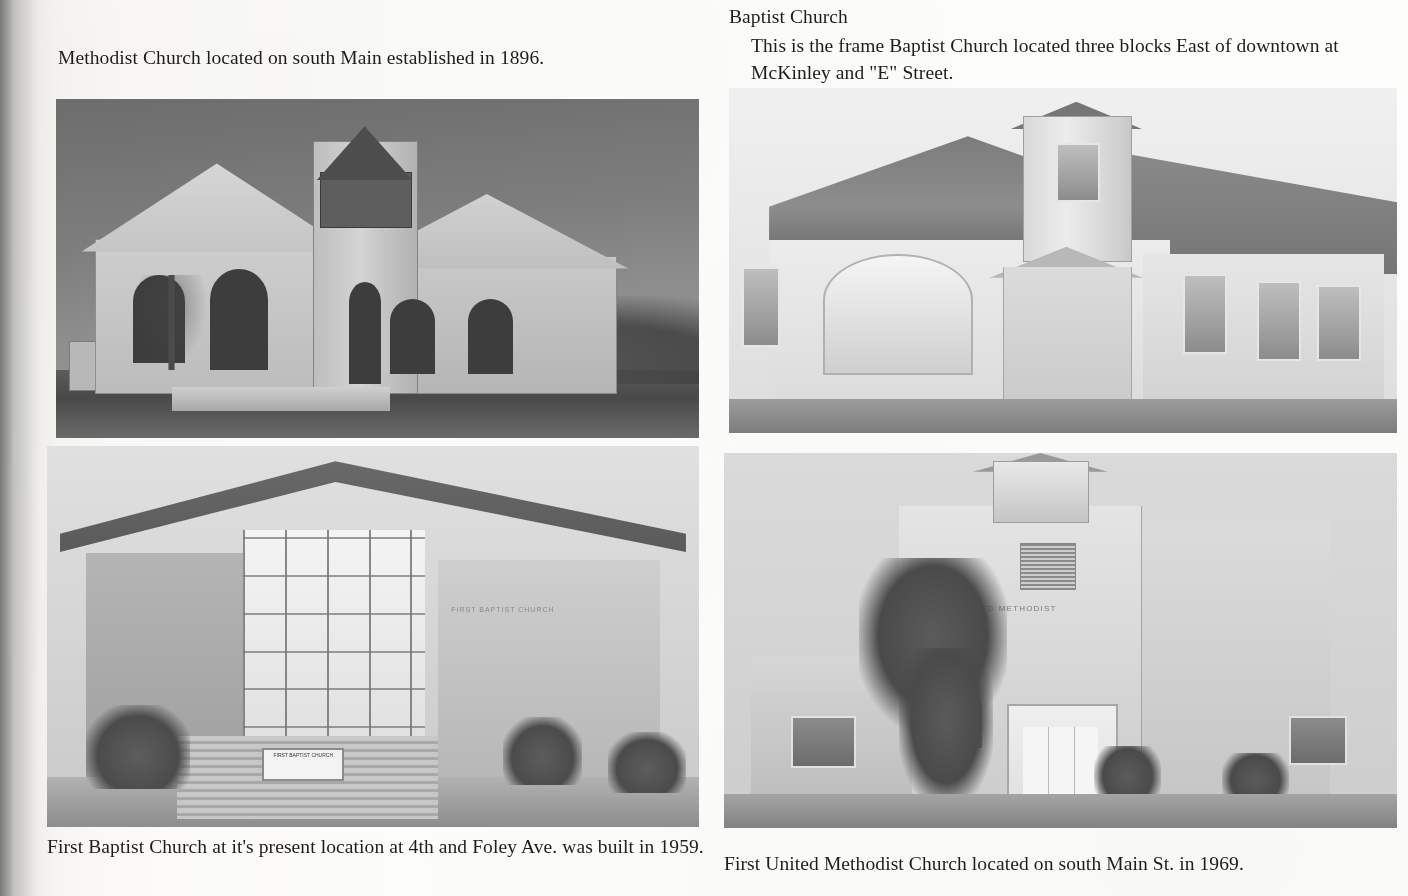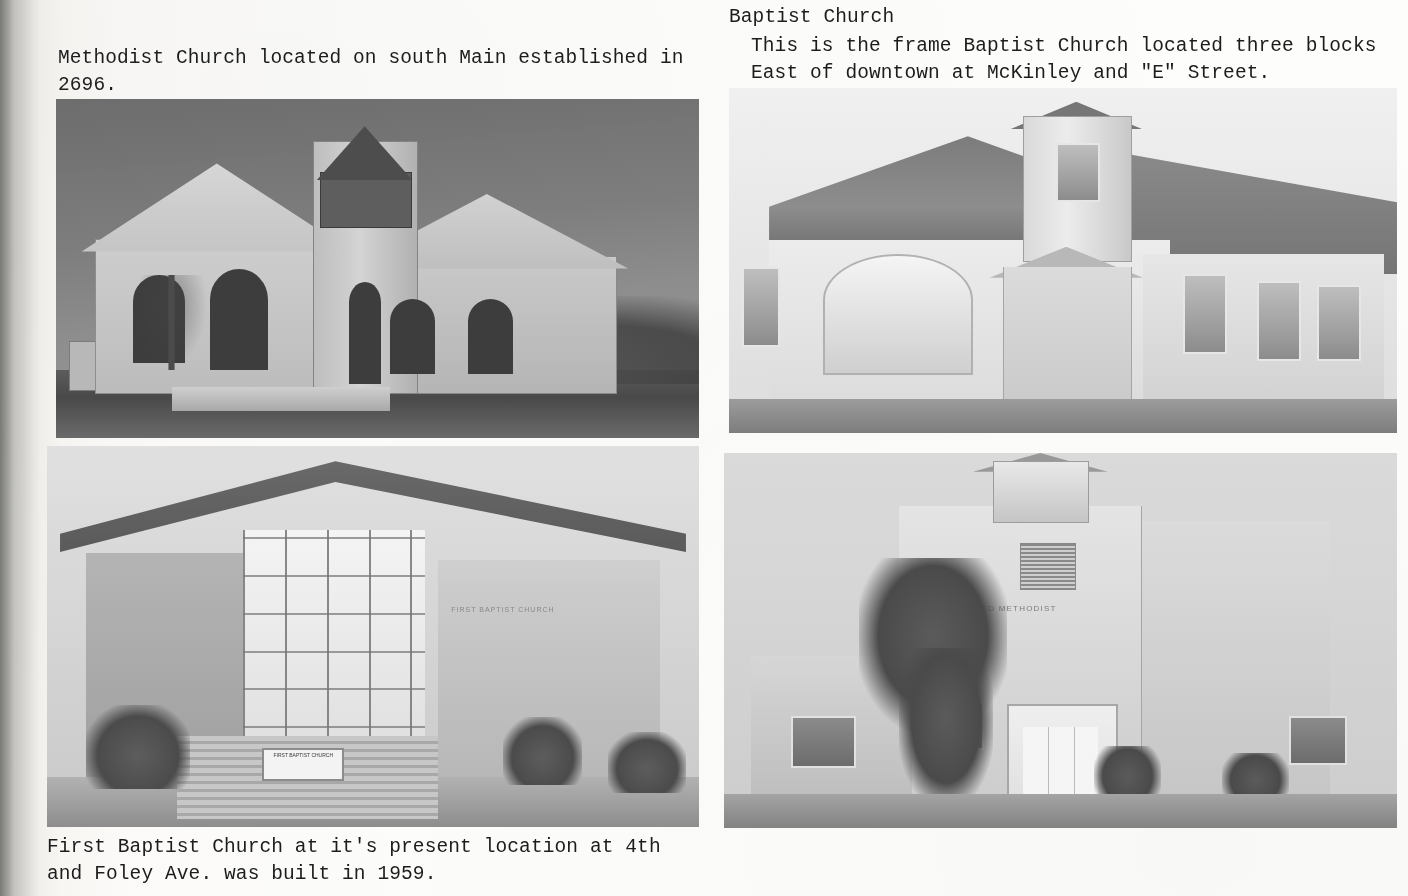--- a/index.html
+++ b/index.html
@@ -34,21 +34,21 @@
   .spine-shadow {
     position: absolute;
     left: 0; top: 0; bottom: 0;
     width: 40px;
     background: linear-gradient(90deg, rgba(70,70,68,0.55) 0%, rgba(140,140,136,0.28) 35%, rgba(255,255,255,0) 100%);
     pointer-events: none;
   }
 
   .caption {
     position: absolute;
-    font-family: Liberation Mono, monospace;
+    font-family: Liberation Serif, serif;
     font-size: 19.5px;
     line-height: 1.38;
     color: #1d1d1d;
     letter-spacing: 0.1px;
   }
 
   .photo {
     position: absolute;
     overflow: hidden;
     background: #9a9a96;
@@ -269,28 +269,29 @@
     font-family: "Liberation Sans", sans-serif;
   }
 </style>
 </head>
 <body>
 
 <div class="page">
   <div class="page-grain"></div>
   <div class="spine-shadow"></div>
 
-  <div class="caption" style="left:58px; top:45px; width:650px;">Methodist Church located on south Main established in 2696.</div>
+  <div class="caption" style="left:58px; top:45px; width:650px;">Methodist Church located on south Main established in 1896.</div>
 
   <div class="caption" style="left:729px; top:4px; width:670px;">Baptist Church</div>
 
   <div class="caption" style="left:751px; top:33px; width:668px;">This is the frame Baptist Church located three blocks East of downtown at McKinley and "E" Street.</div>
 
   <div class="caption" style="left:47px; top:834px; width:660px;">First Baptist Church at it's present location at 4th and Foley Ave. was built in 1959.</div>
 
+  <div class="caption" style="left:724px; top:851px; width:670px;">First United Methodist Church located on south Main St. in 1969.</div>
 
   <div class="photo p1" style="left:56px; top:99px; width:643px; height:339px;">
     <div class="ground"></div>
     <div class="treeline"></div>
     <div class="house"></div>
     <div class="bodyL"></div>
     <div class="gableL"></div>
     <div class="bodyR"></div>
     <div class="gableR"></div>
     <div class="tower"></div>

